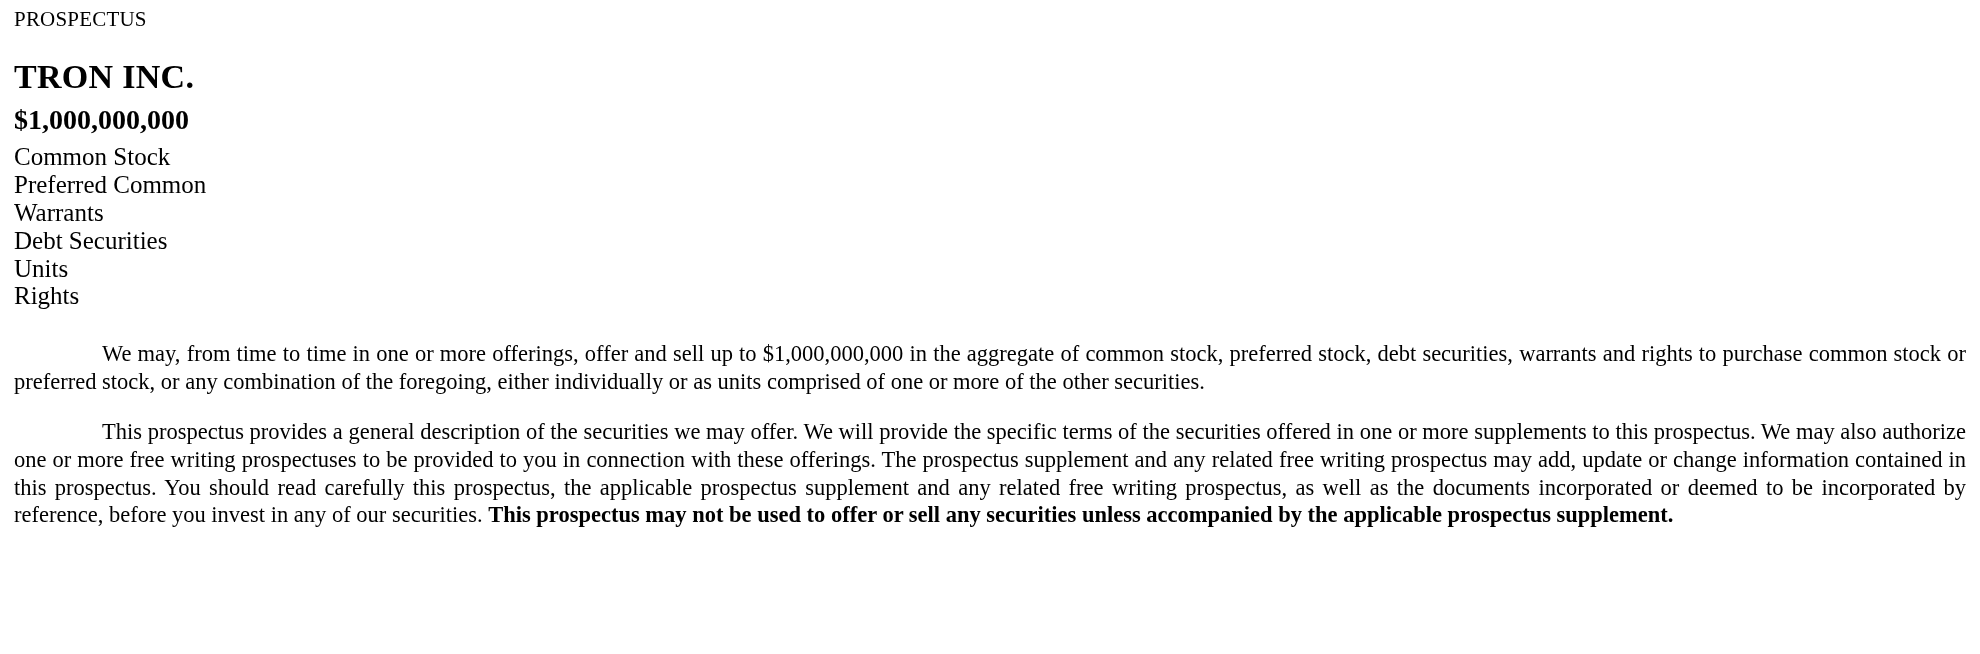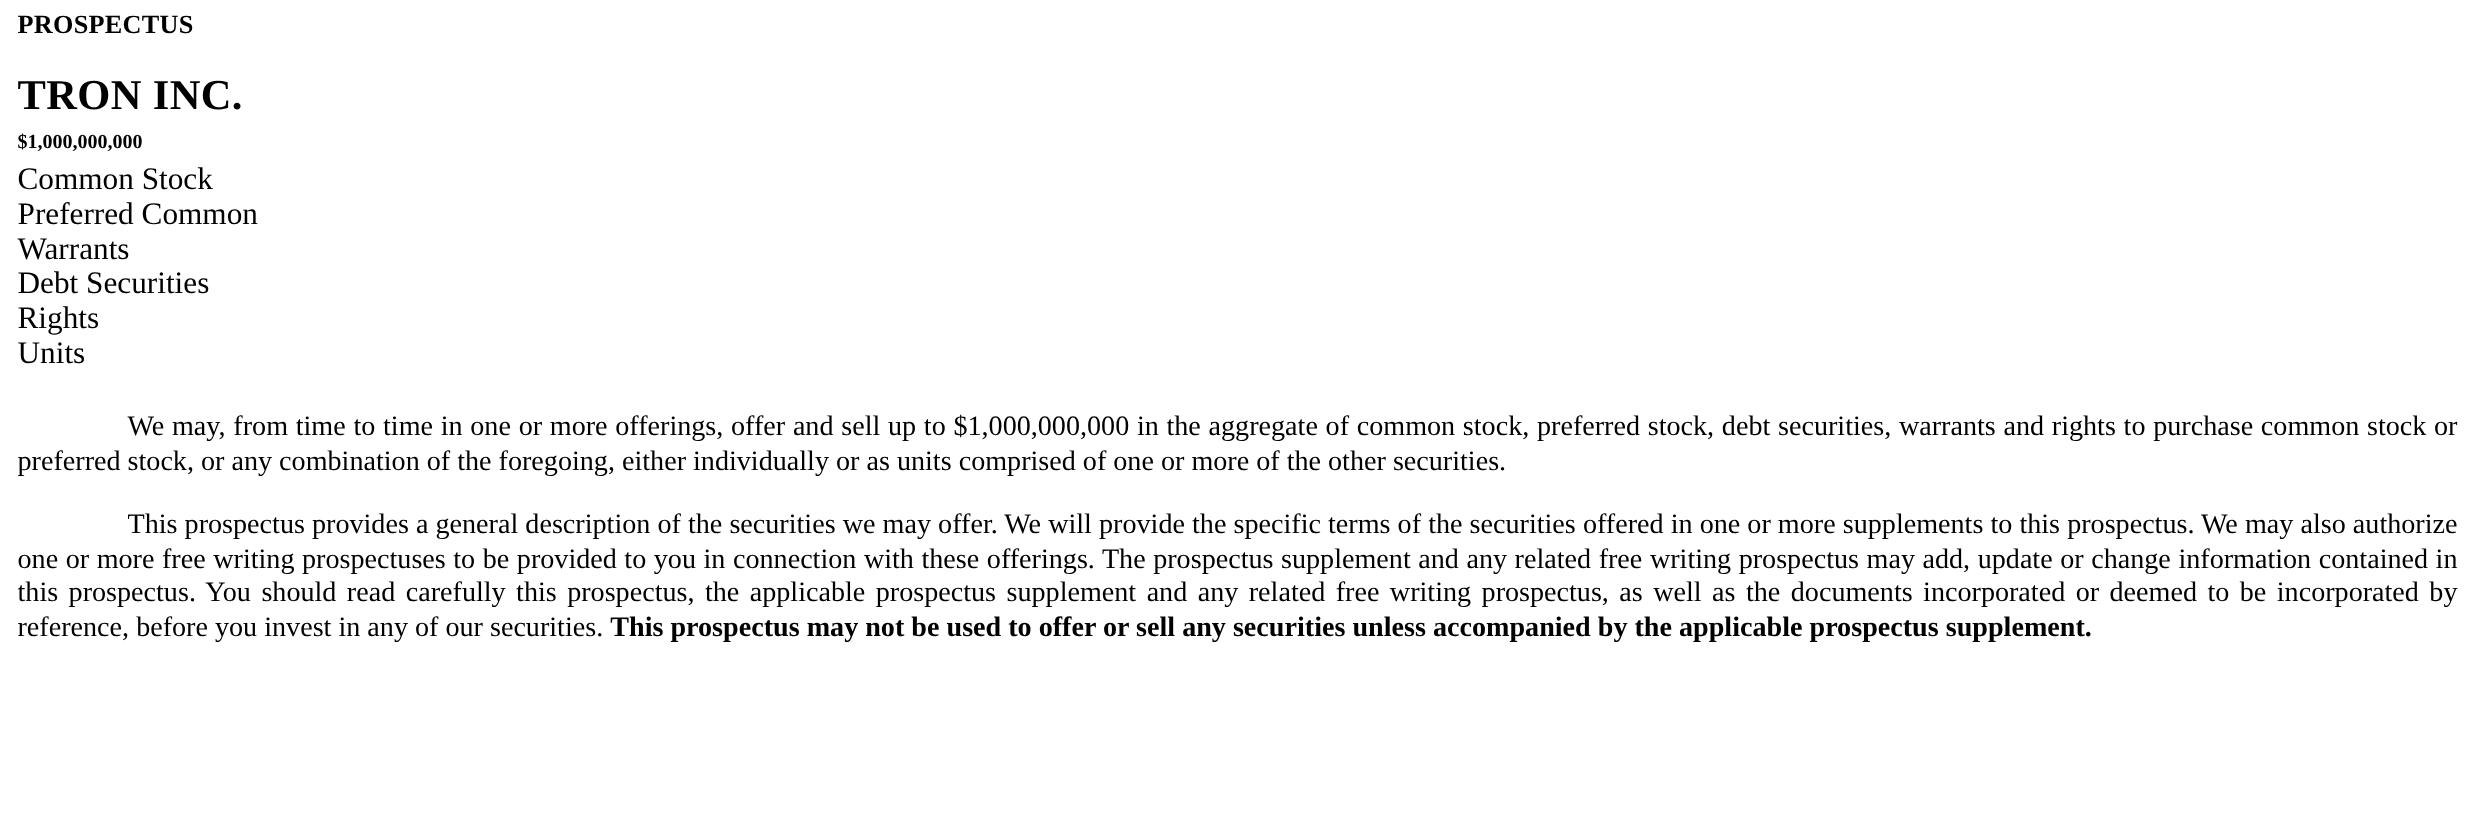--- a/index.html
+++ b/index.html
@@ -17,37 +17,37 @@
   .page {
     position: relative;
     width: 1980px;
     height: 654px;
     box-sizing: border-box;
     padding: 0 14px;
     overflow: hidden;
   }
   .doc-label {
     font-size: 21px;
-    font-weight: bold;
+    font-weight: normal;
     letter-spacing: 0.2px;
     line-height: 1.1;
     padding-top: 8px;
   }
   .title-block {
     text-align: left;
     margin-top: 26px;
   }
   .company-name {
     font-size: 34px;
     font-weight: bold;
     line-height: 1.18;
     letter-spacing: 0.3px;
   }
   .offer-amount {
-    font-size: 16px;
+    font-size: 28px;
     font-weight: bold;
     line-height: 1.1;
     margin-top: 8px;
   }
   .security-list {
     margin-top: 7px;
   }
   .security-item {
     font-size: 25px;
     font-weight: normal;
@@ -80,22 +80,22 @@
   <div class="doc-label">PROSPECTUS</div>
 
   <div class="title-block">
     <div class="company-name">TRON INC.</div>
     <div class="offer-amount">$1,000,000,000</div>
     <div class="security-list">
       <div class="security-item">Common Stock</div>
       <div class="security-item">Preferred Common</div>
       <div class="security-item">Warrants</div>
       <div class="security-item">Debt Securities</div>
+      <div class="security-item">Units</div>
       <div class="security-item">Rights</div>
-      <div class="security-item">Units</div>
     </div>
   </div>
 
   <div class="body-copy">
     <p class="para">We may, from time to time in one or more offerings, offer and sell up to $1,000,000,000 in the aggregate of common stock, preferred stock, debt securities, warrants and rights to purchase common stock or preferred stock, or any combination of the foregoing, either individually or as units comprised of one or more of the other securities.</p>
 
     <p class="para"><span>This prospectus provides a general description of the securities we may offer. We will provide the specific terms of the securities offered in one or more supplements to this prospectus. We may also authorize one or more free writing prospectuses to be provided to you in connection with these offerings. The prospectus supplement and any related free writing prospectus may add, update or change information contained in this prospectus. You should read carefully this prospectus, the applicable prospectus supplement and any related free writing prospectus, as well as the documents incorporated or deemed to be incorporated by reference, before you invest in any of our securities. </span><b>This prospectus may not be used to offer or sell any securities unless accompanied by the applicable prospectus supplement.</b></p>
   </div>
 
 </div>

